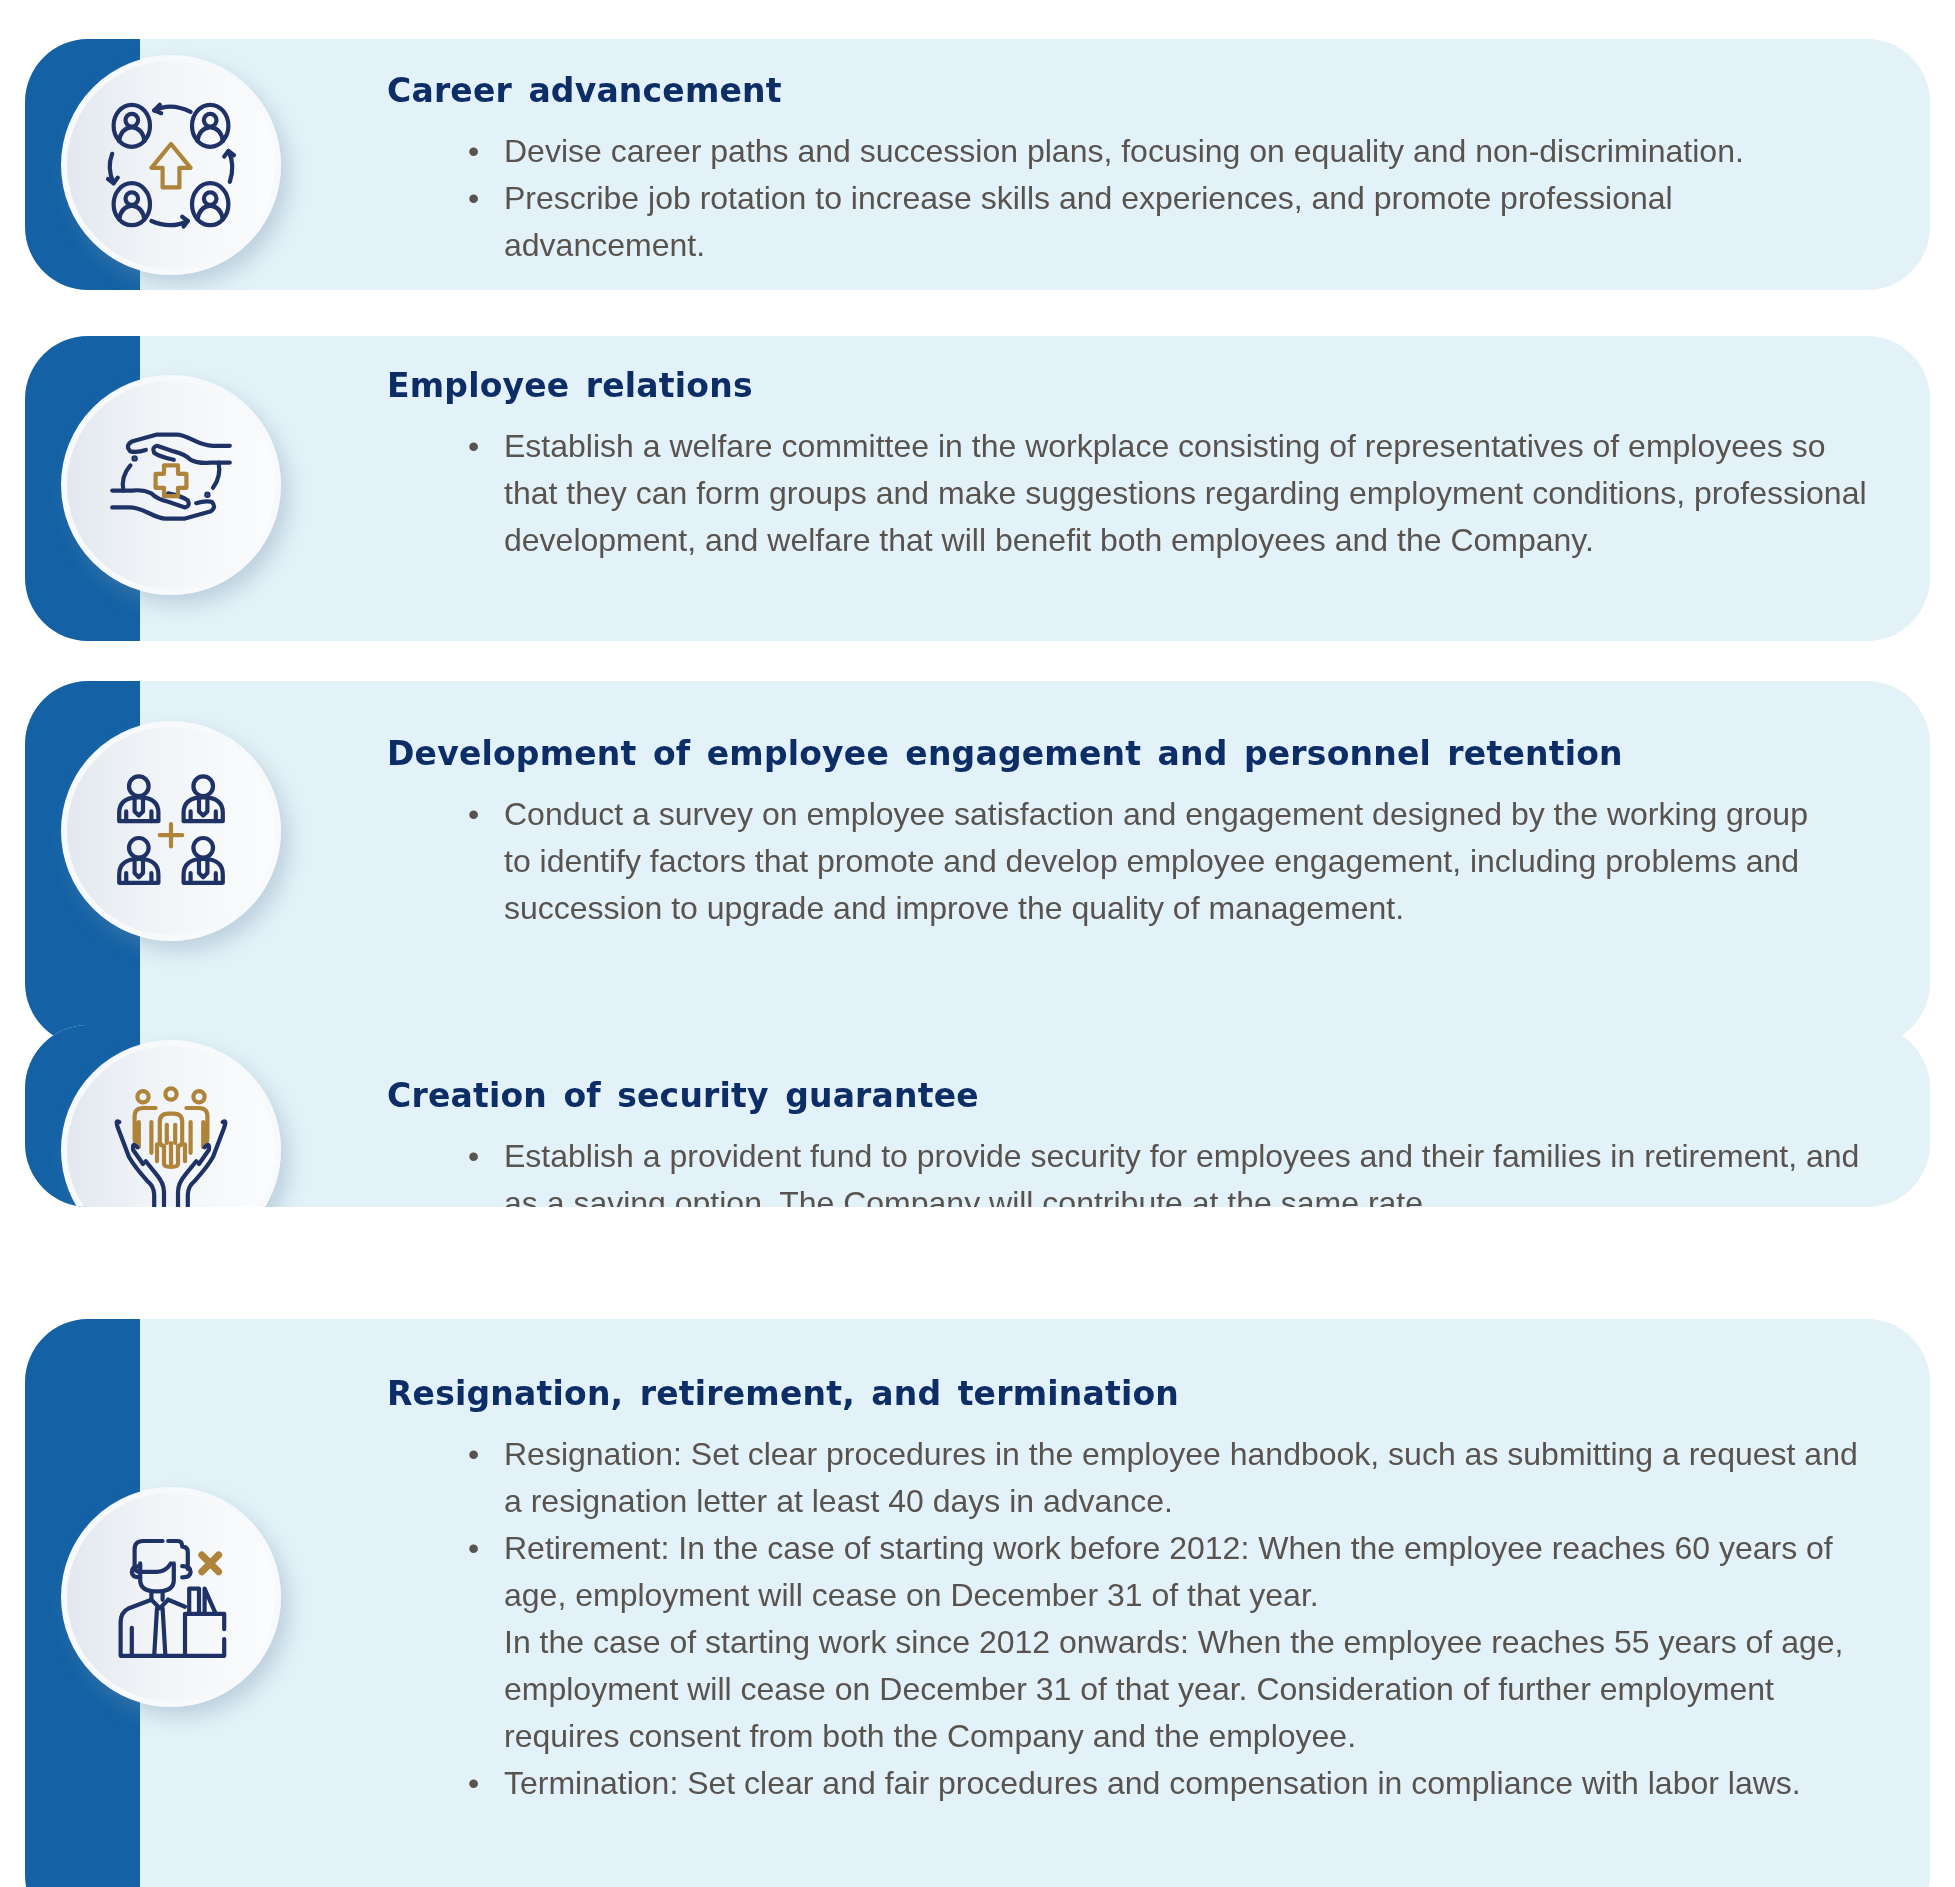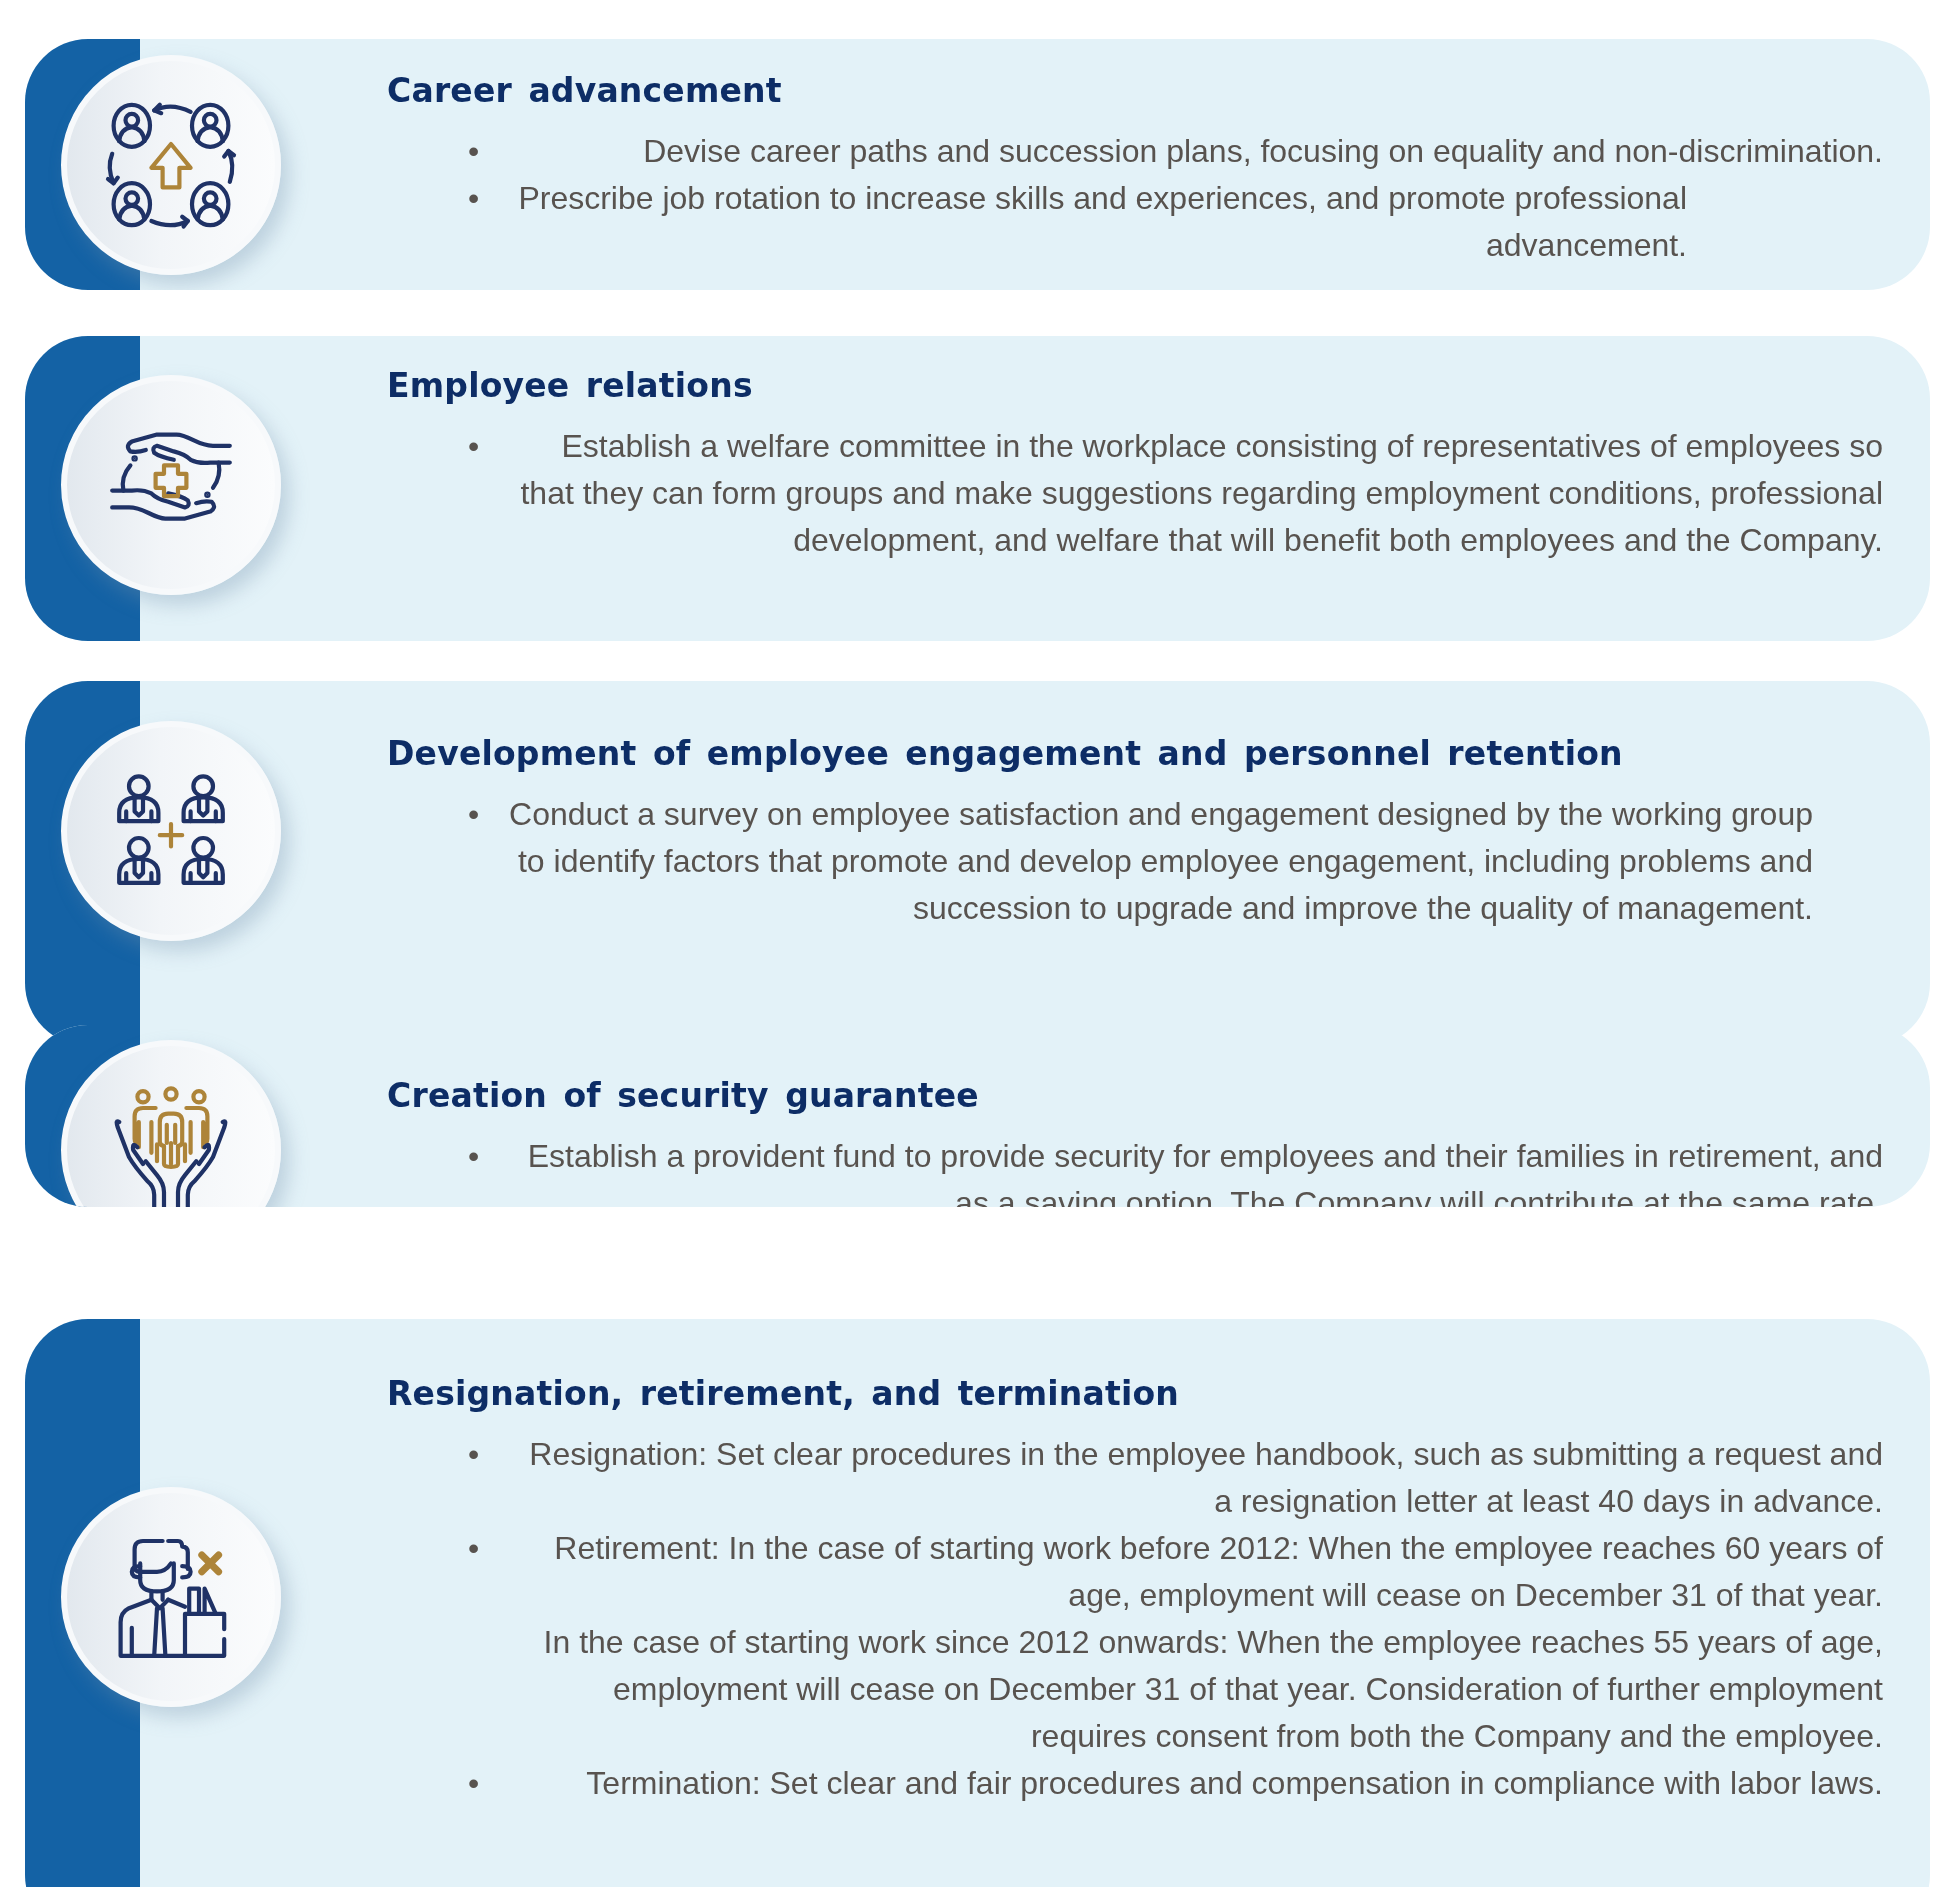--- a/index.html
+++ b/index.html
@@ -25,21 +25,21 @@
     font-family: "DejaVu Sans", sans-serif; font-weight: bold; color: #0d2d66;
     font-size: 33px; line-height: 47px; margin: 0; letter-spacing: 0.2px; word-spacing: 4.7px;
   }
   .card ul { list-style: none; margin: 14px 0 0 0; padding: 0; }
   .card li {
     position: relative; padding-left: 117px; color: #58534f; font-size: 32px; line-height: 47px;
   }
   .card li .bullet {
     position: absolute; left: 75px; top: 0; width: 23.4px; text-align: center; color: #58534f;
   }
-  .card li .para { display: block; text-align: right; }
+  .card li .para { display: block; }
 </style>
 </head>
 <body>
 
 <section class="card" style="top:39px;height:251px;">
   <div class="strip"></div>
   <div class="icon-circle" style="top:16px;">
     <svg viewBox="0 0 100 100" fill="none" stroke="#1f3266" stroke-width="3" stroke-linecap="round" stroke-linejoin="round">
       <ellipse cx="22" cy="22" rx="13" ry="15"></ellipse>
         <circle cx="22" cy="18" r="4.5"></circle>

